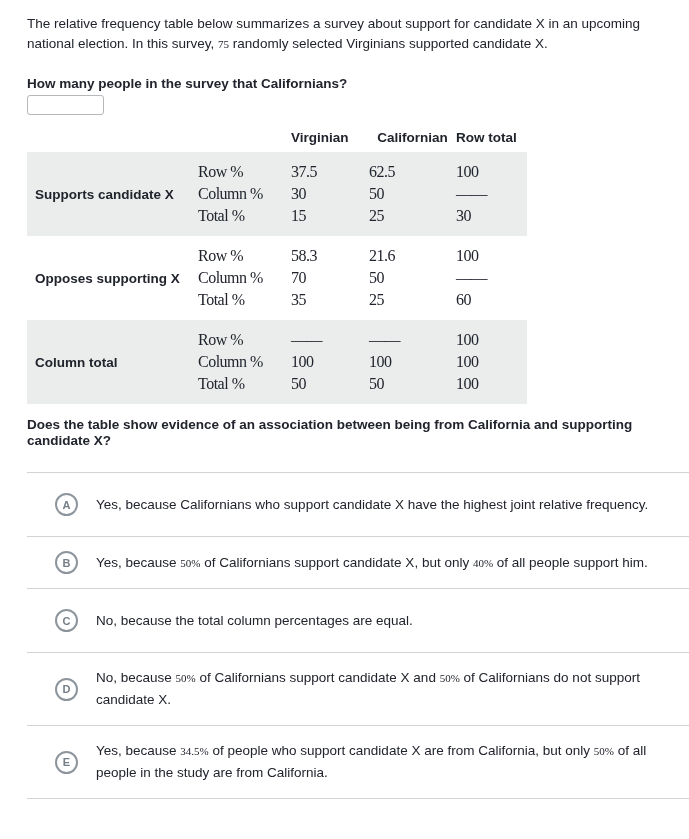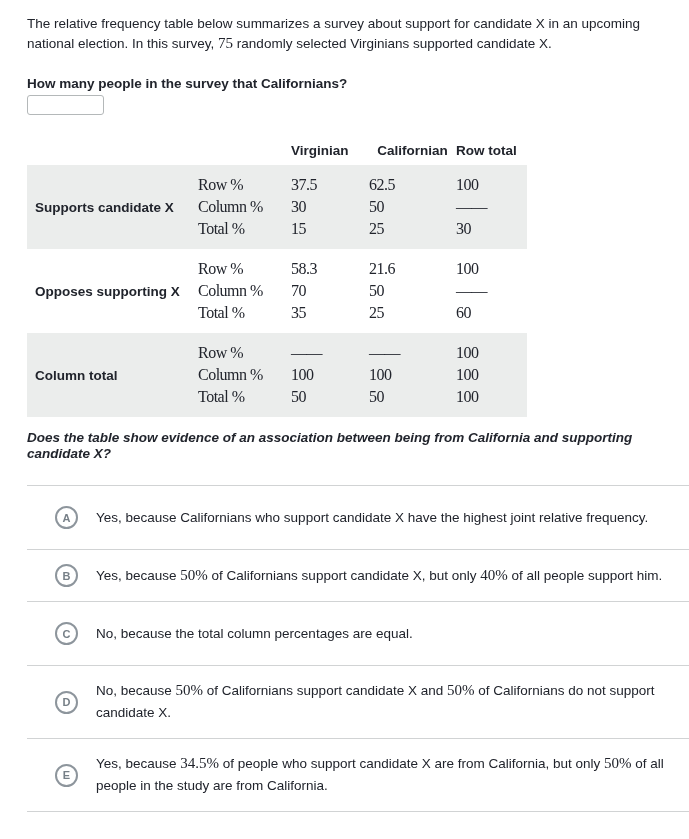--- a/index.html
+++ b/index.html
@@ -9,53 +9,53 @@
     font-family:"Liberation Sans", sans-serif;
     color:#21242c;
     font-size:13.5px;
   }
   .page { padding:14px 14px 0 27px; }
 
   
   .intro { width:636px; line-height:20px; }
   .math {
     font-family:"Liberation Serif", serif;
-    font-size:15px; line-height:1;
+    font-size:11px; line-height:1;
   }
 
   
   .q-title { margin-top:22px; font-weight:bold; }
   .answer-input {
     display:block; margin-top:4px; width:77px; height:20px;
     border:1px solid #b4b8b9; border-radius:3px; outline:none;
     font-family:"Liberation Serif", serif; font-size:14px; padding:0 4px;
     color:#21242c; background:#fff;
   }
 
   
-  .freq-table { margin-top:28px; width:500px; }
+  .freq-table { margin-top:15px; width:500px; }
   .t-head { display:flex; height:22px; align-items:flex-start; }
   .t-head .c { font-weight:bold; font-size:13.5px; }
   .band { display:flex; padding:9px 0; }
   .band.shaded { background:#ebedec; }
   .band:first-of-type { border-top:1px solid #b6bab9; }
   .col-label   { width:171px; display:flex; align-items:center; padding-left:8px; font-weight:bold; }
   .col-subs    { width:93px; }
   .col-v1      { width:78px; }
   .col-v2      { width:87px; }
   .col-v3      { width:71px; }
   .h-spacer1   { width:171px; } .h-spacer2 { width:93px; }
   .h-v1 { width:78px; } .h-v2 { width:87px;text-align:center; } .h-v3 { width:71px; }
   .col-subs div, .col-v1 div, .col-v2 div, .col-v3 div {
     line-height:22px; font-family:"Liberation Serif", serif; font-size:16px;
     letter-spacing:-0.5px; white-space:nowrap;
   }
 
   
-  .assoc { margin-top:13px; width:655px; font-weight:bold; line-height:16px;font-style:italic; }
+  .assoc { margin-top:13px; width:655px; font-weight:bold; line-height:16px; }
   .assoc .l2 { margin-top:0; }
 
   
   .choices { margin-top:23px; width:662px; }
   .choice {
     display:flex; align-items:center; border-top:1px solid #d1d3d4;
     cursor:pointer;
   }
   .choice.pad-1line { padding:20px 0; }
   .choice.pad-2line { padding:14px 0; }

